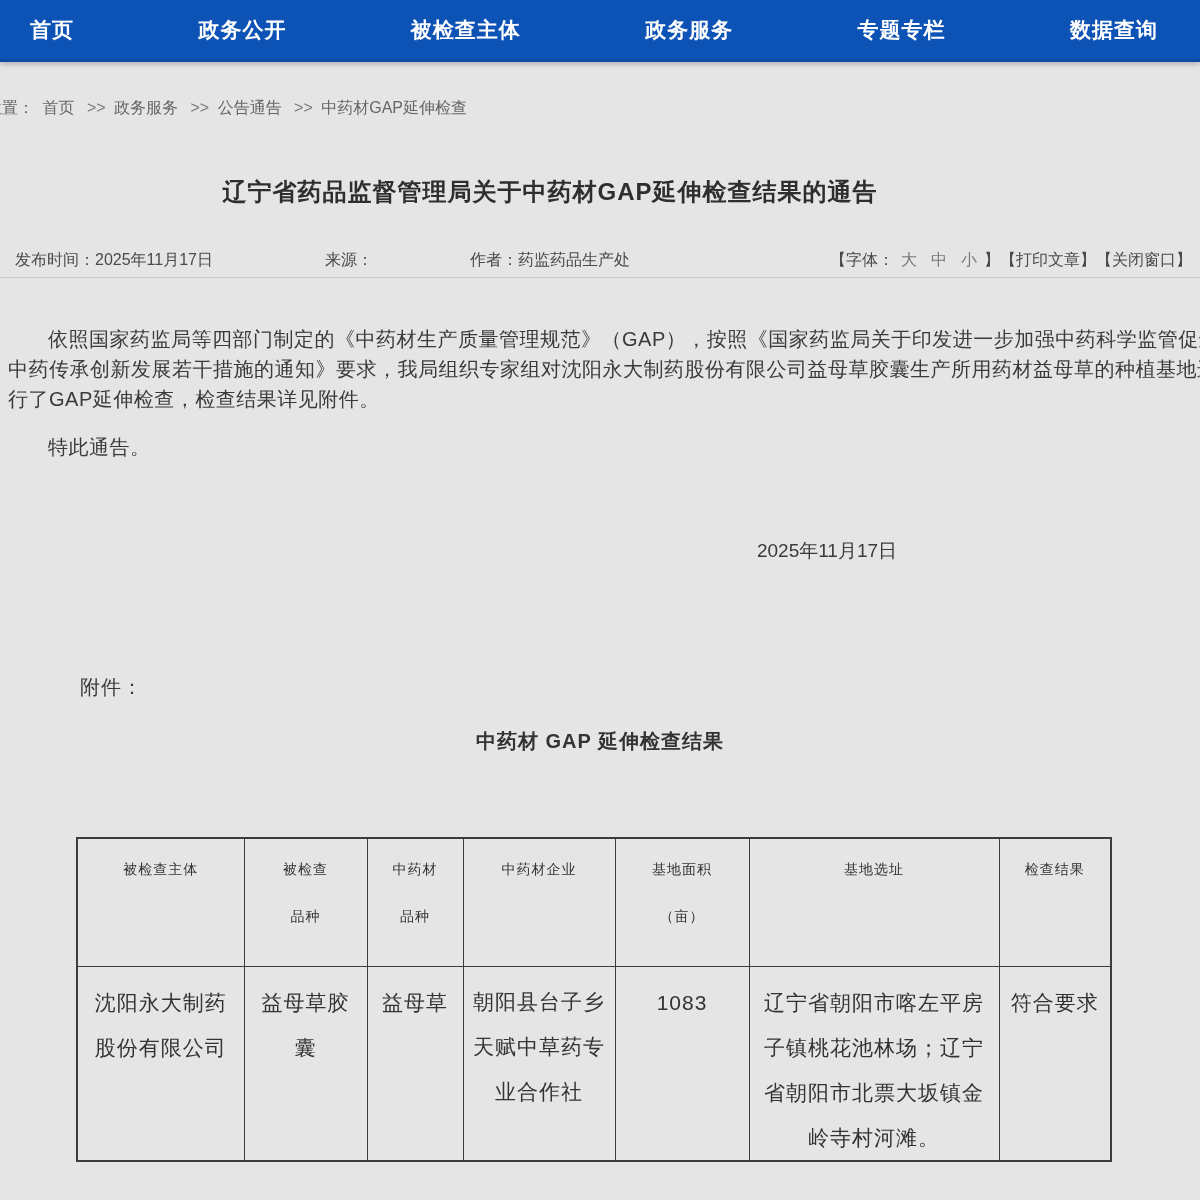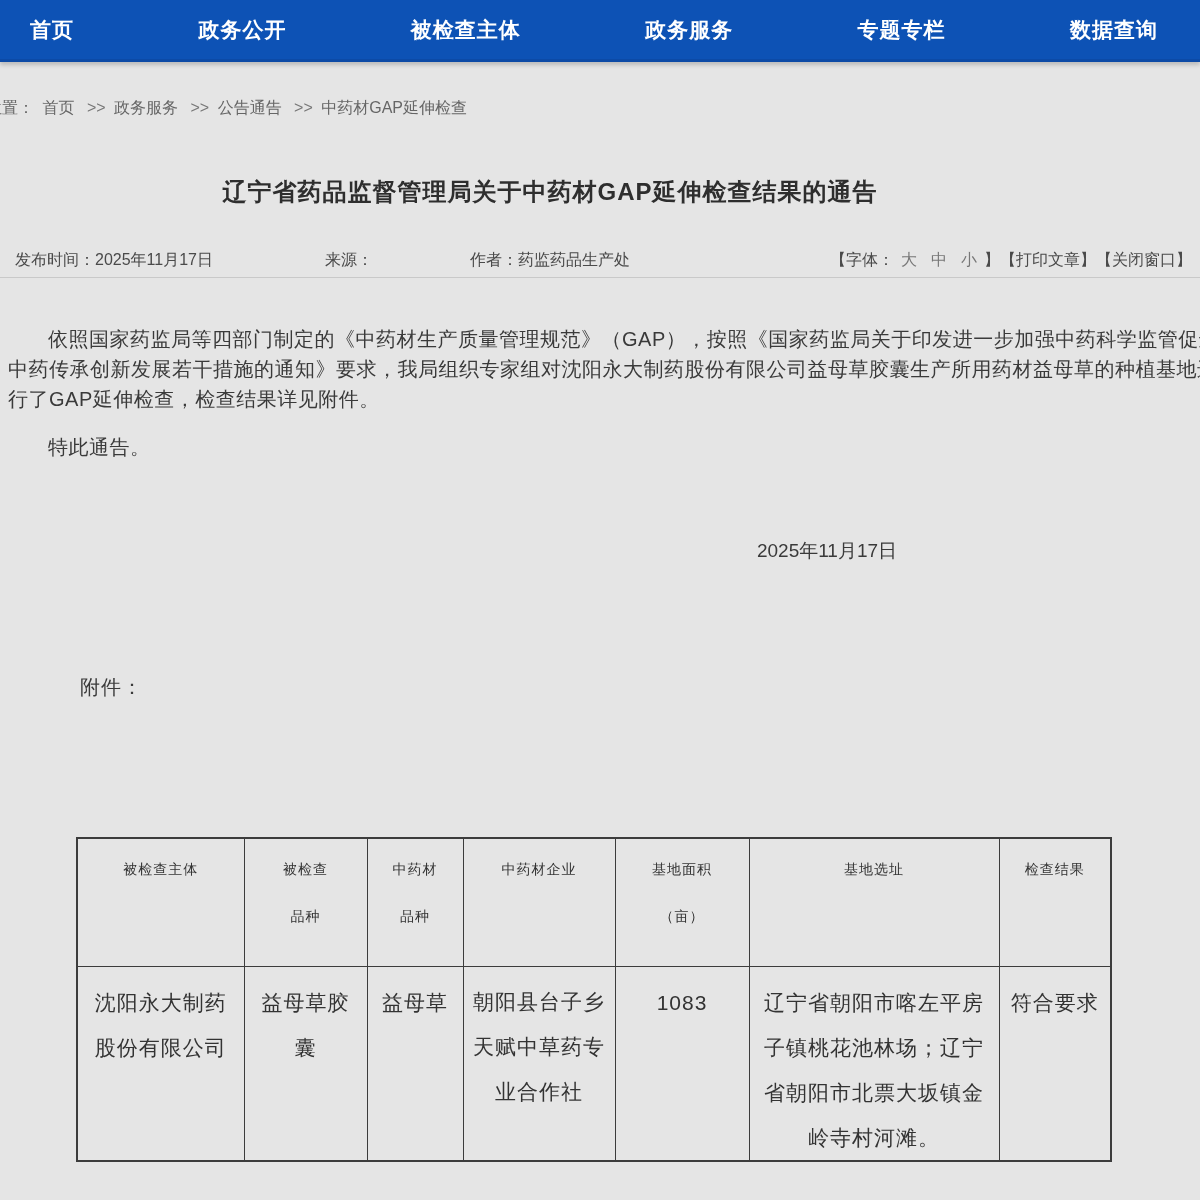--- a/index.html
+++ b/index.html
@@ -147,20 +147,21 @@
   <div class="body-para">
       <div>依照国家药监局等四部门制定的《中药材生产质量管理规范》（GAP），按照《国家药监局关于印发进一步加强中药科学监管促进</div>
       <div>中药传承创新发展若干措施的通知》要求，我局组织专家组对沈阳永大制药股份有限公司益母草胶囊生产所用药材益母草的种植基地进</div>
       <div>行了GAP延伸检查，检查结果详见附件。</div>
     </div>
   <div class="closing">特此通告。</div>
 
   <div class="sig-date">2025年11月17日</div>
 
   <div class="attach-label">附件：</div>
+  <div class="table-caption">中药材 GAP 延伸检查结果</div>
 
   <table class="results">
     <colgroup>
       <col style="width:167px">
         <col style="width:123px">
         <col style="width:96px">
       <col style="width:152px">
         <col style="width:134px">
         <col style="width:250px">
       <col style="width:112px">

